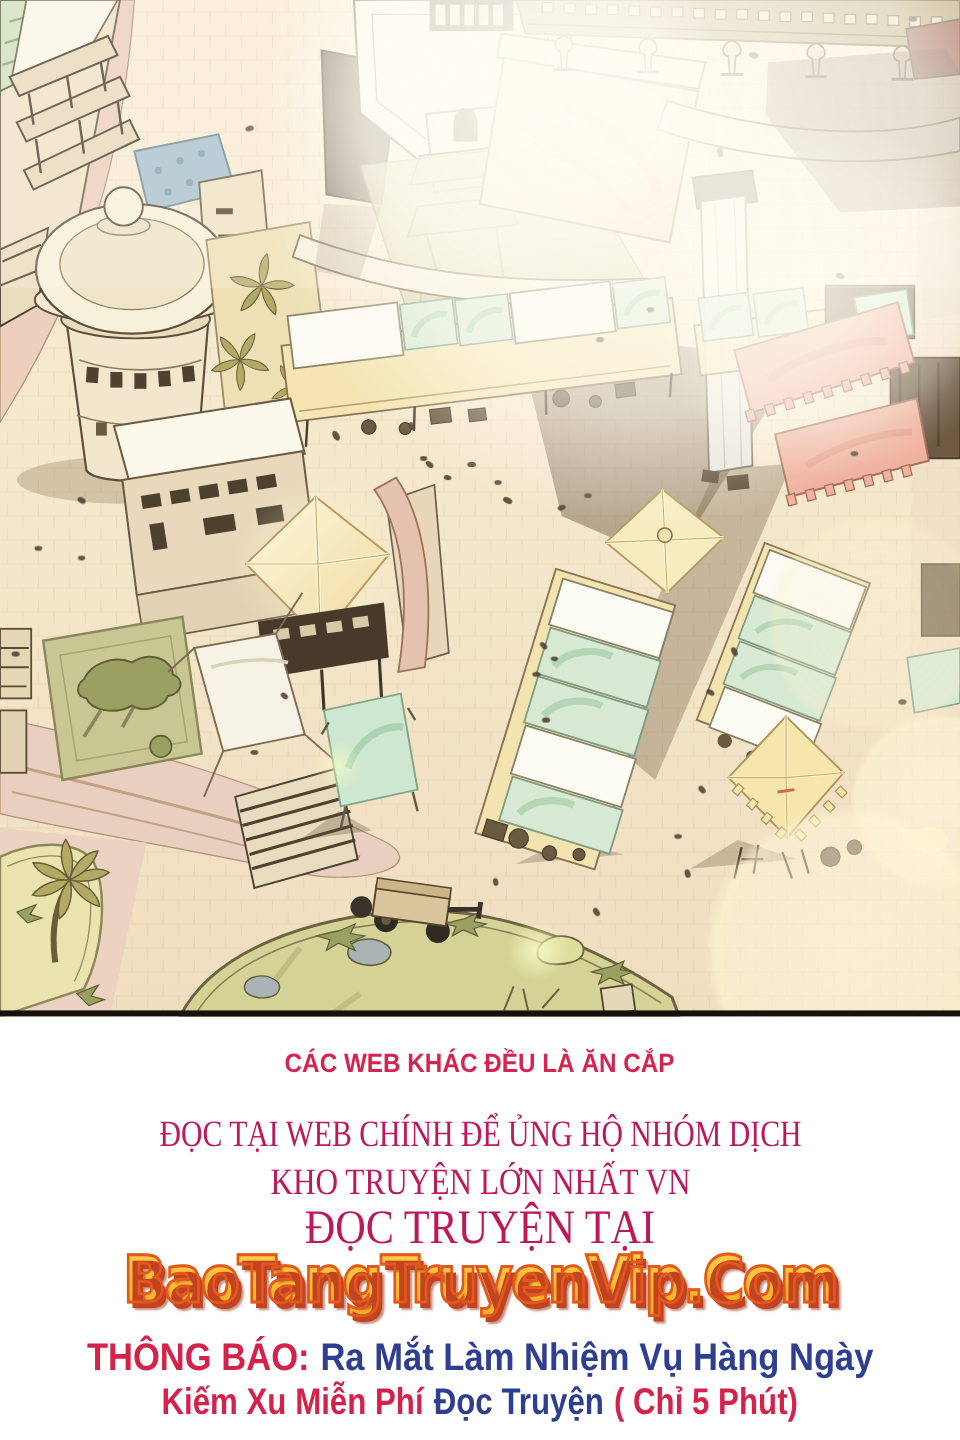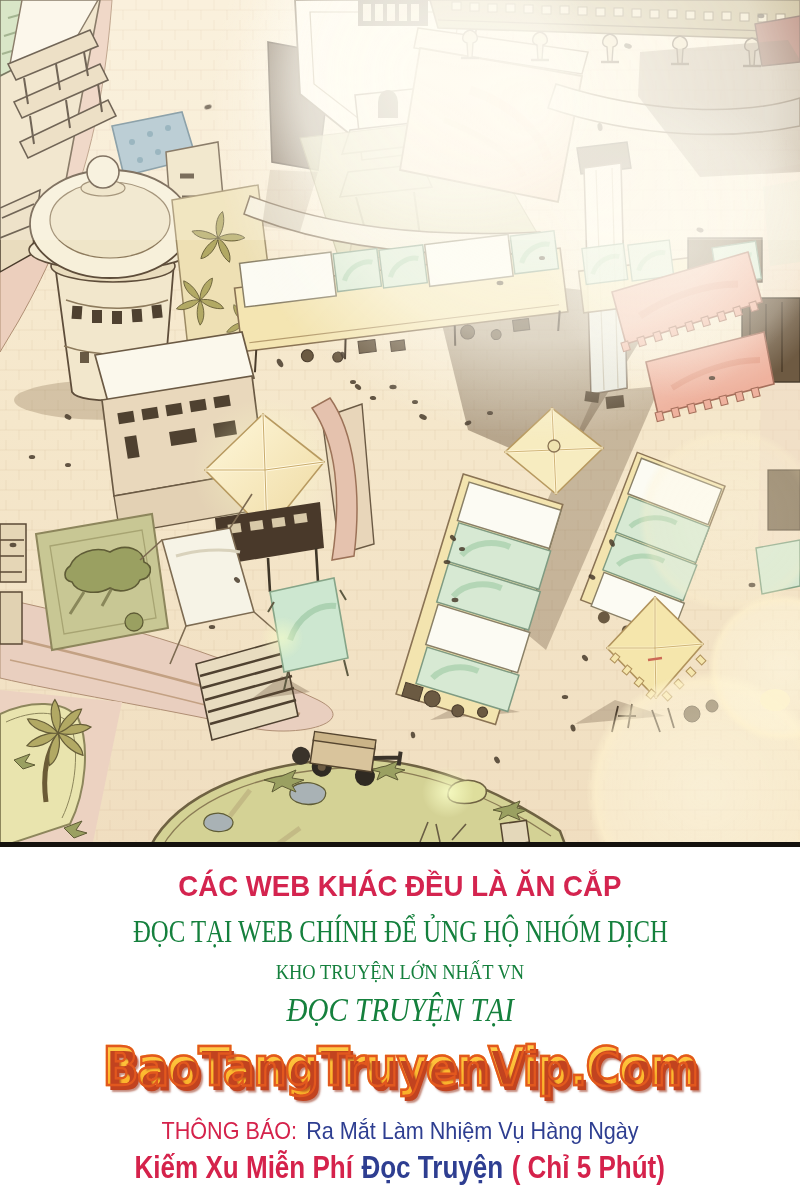--- a/index.html
+++ b/index.html
@@ -3,37 +3,37 @@
 <meta charset="utf-8">
 <style>
   html,body{margin:0;padding:0;background:#ffffff;}
   .page{position:relative;width:800px;height:1200px;overflow:hidden;background:#ffffff;
         font-family:"Liberation Sans",sans-serif;}
   .panel{position:absolute;left:0;top:0;width:800px;height:847px;}
   .panel svg{display:block;}
   .panel-border{position:absolute;left:0;top:842px;width:800px;height:5px;background:#15120e;}
   .txt{position:absolute;left:0;width:800px;text-align:center;white-space:nowrap;}
   .cond{display:inline-block;transform-origin:50% 50%;}
-  .l1{top:866px;height:40px;line-height:40px;font-weight:800;font-size:30px;color:#d4244f;}
+  .l1{top:866px;height:40px;line-height:40px;font-weight:800;font-size:22px;color:#d4244f;}
   .l1 .cond{transform:scaleX(.92);}
-  .serif{font-family:"Liberation Serif",serif;color:#15803d;}
+  .serif{font-family:"Liberation Serif",serif;color:#be185d;margin-top:13px;}
   .l2{top:912px;height:40px;line-height:40px;font-size:31px;}
   .l2 .cond{transform:scaleX(.80);}
-  .l3{top:952px;height:40px;line-height:40px;font-size:22px;}
+  .l3{top:952px;height:40px;line-height:40px;font-size:31px;}
   .l3 .cond{transform:scaleX(.84);}
-  .l4{top:990px;height:40px;line-height:40px;font-size:33px;font-style:italic;}
+  .l4{top:990px;height:40px;line-height:40px;font-size:40px;}
   .l4 .cond{transform:scaleX(.88);}
   .logo{top:1024px;height:86px;line-height:86px;font-weight:700;font-size:54px;letter-spacing:-2px;
         font-family:"DejaVu Sans",sans-serif;}
   .logo .cond{transform:scaleX(.88);
         background:linear-gradient(#ffd95c,#fdb92e 60%,#f6a928);
         -webkit-background-clip:text;background-clip:text;color:transparent;
         -webkit-text-stroke:2.5px #e2581e;
         text-shadow:4px 5px 0 #c2431f,6px 7px 2px rgba(150,45,20,.55);}
-  .n1{top:1110px;height:42px;line-height:42px;font-weight:400;font-size:24px;}
+  .n1{top:1110px;height:42px;line-height:42px;font-weight:700;font-size:32px;}
   .n1 .cond{transform:scaleX(.90);}
   .n2{top:1147px;height:42px;line-height:42px;font-weight:700;font-size:31px;}
   .n2 .cond{transform:scaleX(.84);}
   .red{color:#d5224b;}
   .blue{color:#2e3e91;}
   .gap{display:inline-block;width:10px;}
 </style>
 </head>
 <body>
 

